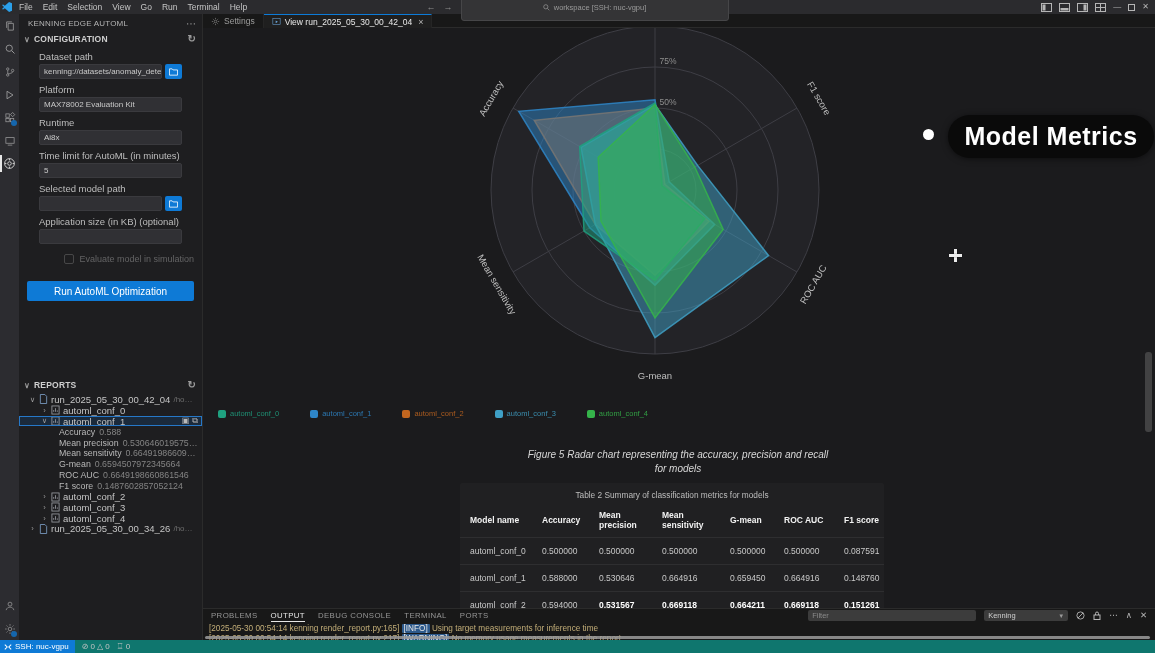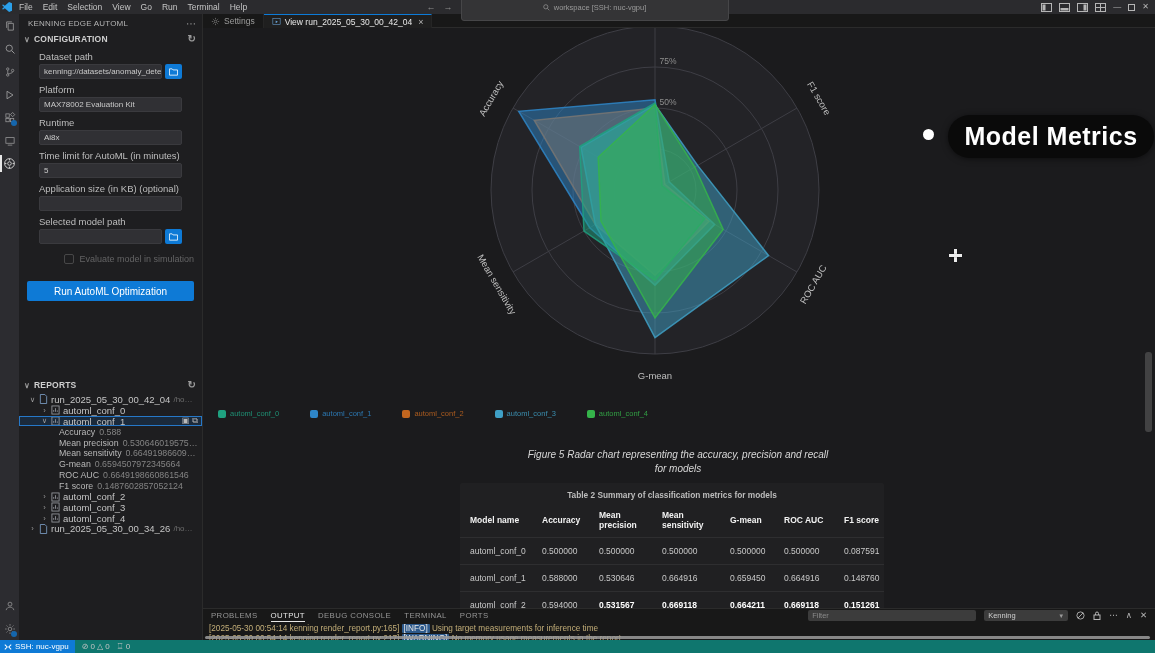--- a/index.html
+++ b/index.html
@@ -62,21 +62,21 @@
   .tab.active{background:#1f1f1f;color:#e9e9e9;border-top:1.5px solid #0c7bd8;}
   .tab .close{font-size:9px;color:#b5b5b5;margin-left:2px;}
   #editor{position:absolute;left:203px;top:28px;right:0;height:580px;background:#1b1b1d;overflow:hidden;}
   #radar-holder{position:absolute;left:0;top:0;}
   #legend{position:absolute;left:15px;top:381px;display:flex;align-items:center;}
   .leg-item{display:flex;align-items:center;gap:4px;margin-right:31px;}
   .leg-swatch{width:8px;height:8px;border-radius:2px;}
   .leg-label{font-size:7.5px;}
   #fig-caption{position:absolute;left:130px;top:420px;width:690px;text-align:center;font-style:italic;font-size:10px;color:#d8d8d8;line-height:14px;}
   #metrics-table{position:absolute;left:257px;top:455px;width:424px;background:#202022;border-radius:2px;padding:5px 0 2px 0;}
-  #tbl-caption{text-align:center;font-size:8.3px;color:#bdbdbd;padding:2px 0 6px 0;font-weight:bold;}
+  #tbl-caption{text-align:center;font-size:8.3px;color:#bdbdbd;padding:2px 0 6px 0;}
   table{border-collapse:collapse;width:100%;table-layout:fixed;}
   th{font-size:8.5px;font-weight:bold;color:#f2f2f2;text-align:left;padding:4px 0 7px 10px;}
   td{font-size:8.5px;color:#c9c9c9;text-align:left;padding:8px 0 8px 10px;border-top:1px solid #2e2e30;}
   td.bold{font-weight:bold;color:#fff;}
   #ed-vscroll{position:absolute;right:3px;top:324px;width:7px;height:80px;background:rgba(140,140,140,.35);border-radius:3px;}
   #overlay-dot{position:absolute;left:923px;top:129px;width:11px;height:11px;border-radius:50%;background:#fff;z-index:40;}
   #overlay-pill{position:absolute;left:948px;top:115px;width:206px;height:43px;background:#0a0a0a;border-radius:22px;display:flex;align-items:center;justify-content:center;z-index:40;box-shadow:0 1px 6px rgba(0,0,0,.5);}
   #overlay-pill span{color:#fff;font-size:25px;letter-spacing:.5px;font-weight:bold;}
   #cursor{position:absolute;left:949px;top:249px;width:13px;height:13px;z-index:50;}
   #cursor::before,#cursor::after{content:"";position:absolute;background:#ececec;box-shadow:0 0 1px #000;}
@@ -286,36 +286,36 @@
           <div class="sb-input">Ai8x</div>
         </div>
       </div>
       <div class="field">
         <div class="field-label">Time limit for AutoML (in minutes)</div>
         <div class="input-row">
           <div class="sb-input">5</div>
         </div>
       </div>
       <div class="field">
-        <div class="field-label">Application size (in KB) (optional)</div>
-        <div class="input-row">
-          <div class="sb-input"></div>
-        </div>
-      </div>
-      <div class="field">
         <div class="field-label">Selected model path</div>
         <div class="input-row">
           <div class="sb-input"></div>
           <span class="browse-btn">
             <span>
               <svg width="9" height="8" viewBox="0 0 10 8">
                 <path d="M.5.5h3l1 1.2h5V7.5H.5z" fill="none" stroke="#fff" stroke-width=".9"></path>
               </svg>
             </span>
           </span>
+        </div>
+      </div>
+      <div class="field">
+        <div class="field-label">Application size (in KB) (optional)</div>
+        <div class="input-row">
+          <div class="sb-input"></div>
         </div>
       </div>
     </div>
   <div class="check-row">
     <span class="checkbox"></span>
     <span class="check-label">Evaluate model in simulation</span>
   </div>
   <div id="run-btn">Run AutoML Optimization</div>
   <div id="reports-sect">
     <div class="sect-head">

